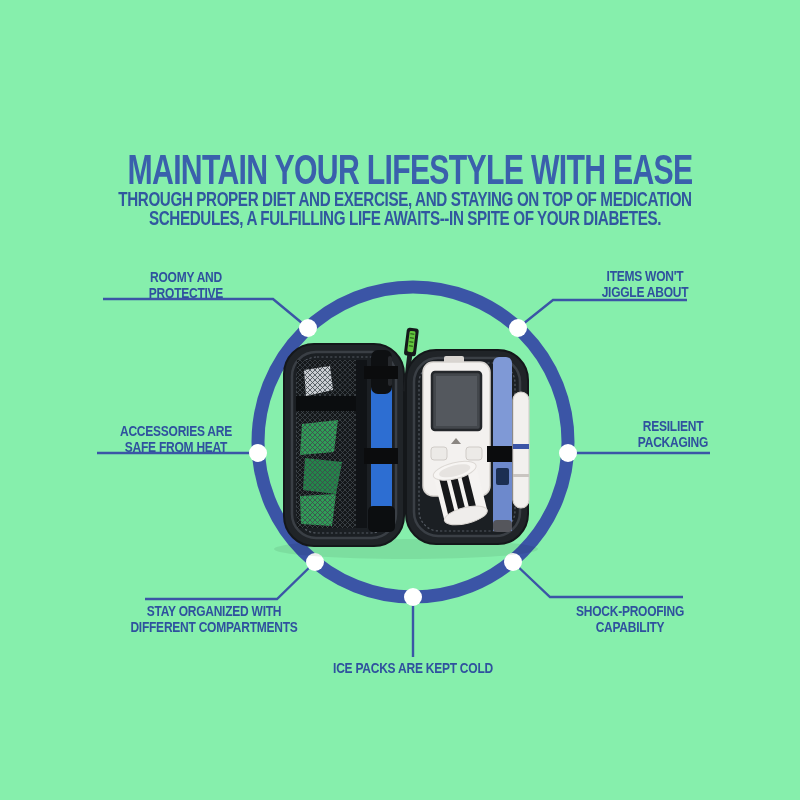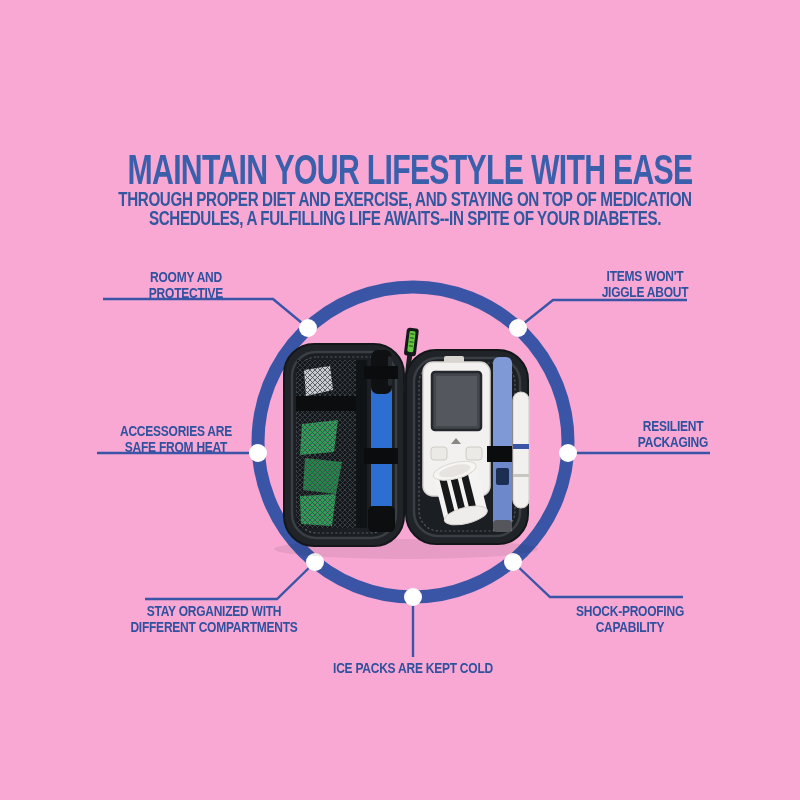--- a/index.html
+++ b/index.html
@@ -1,16 +1,16 @@
 <!DOCTYPE html>
 <html><head>
 <meta charset="utf-8">
 <style>
   html,body{margin:0;padding:0;background:#ffffff;}
-  #canvas{position:relative;width:800px;height:800px;background:#f9a8d4;overflow:hidden;
+  #canvas{position:relative;width:800px;height:800px;background:#86efac;overflow:hidden;
           font-family:"Liberation Sans", sans-serif;}
   svg{position:absolute;left:0;top:0;}
 
   .cond{white-space:nowrap;transform-origin:center top;}
 
   .page-title{
     position:absolute;left:410px;top:146px;
     transform:translateX(-50%) scaleX(0.72);
     font-size:42px;font-weight:bold;letter-spacing:-1px;
     color:#3A60AC;

